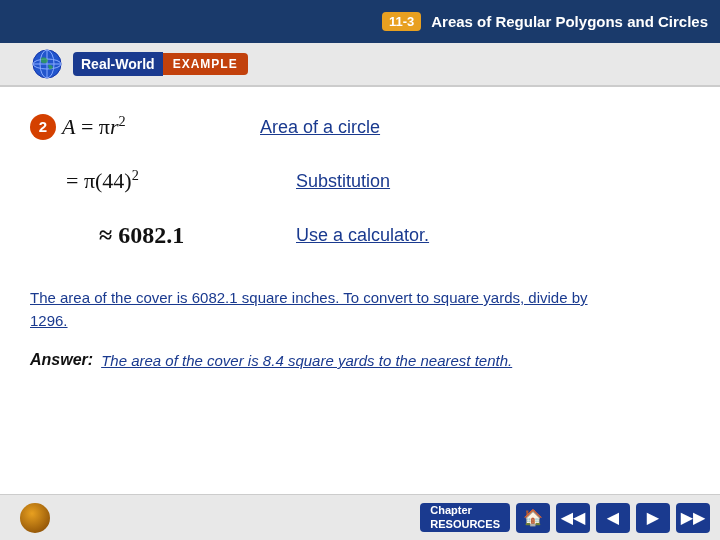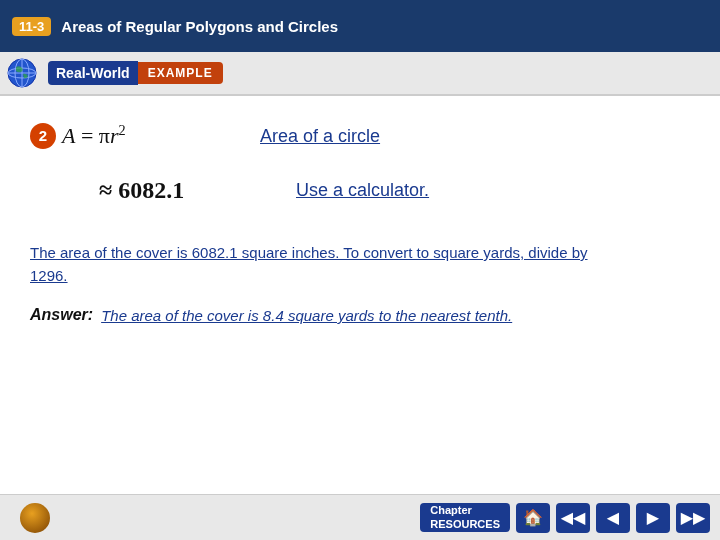--- a/index.html
+++ b/index.html
@@ -21,22 +21,23 @@
       flex-direction: column;
     }
 
     
     .top-banner {
       background: #1a3a6b;
       color: white;
       display: flex;
       align-items: center;
       padding: 6px 12px;
-      height: 52px;
+      height: 43px;
       gap: 10px;
+      justify-content: flex-end;
     }
 
     .banner-badge {
       background: #e8a020;
       color: white;
       font-weight: bold;
       font-size: 13px;
       padding: 2px 7px;
       border-radius: 4px;
       white-space: nowrap;
@@ -46,21 +47,21 @@
       color: white;
       font-size: 15px;
       font-weight: bold;
     }
 
     
     .example-bar {
       background: #e8e8e8;
       display: flex;
       align-items: center;
-      padding: 5px 6px;
+      padding: 5px 31px;
       gap: 10px;
       height: 44px;
       border-bottom: 2px solid #ccc;
     }
 
     .globe-icon {
       width: 32px;
       height: 32px;
     }
 
@@ -298,20 +299,28 @@
     <div class="formula-row">
       <div class="formula-left">
         <span class="step-badge">2</span>
         <span class="formula-label">
           <span class="math-italic">A</span> = π<span class="math-italic">r</span><sup>2</sup>
         </span>
       </div>
       <span class="formula-desc">Area of a circle</span>
     </div>
 
+    <div class="formula-row indent">
+      <div class="formula-left">
+        <span class="formula-label">
+          = π(44)<sup>2</sup>
+        </span>
+      </div>
+      <span class="formula-desc">Substitution</span>
+    </div>
 
     <div class="formula-row indent">
       <div class="formula-left">
         <span class="approx-value">≈ 6082.1</span>
       </div>
       <span class="formula-desc">Use a calculator.</span>
     </div>
 
     <p class="info-text">The area of the cover is 6082.1 square inches. To convert to square yards, divide by 1296.</p>
 

